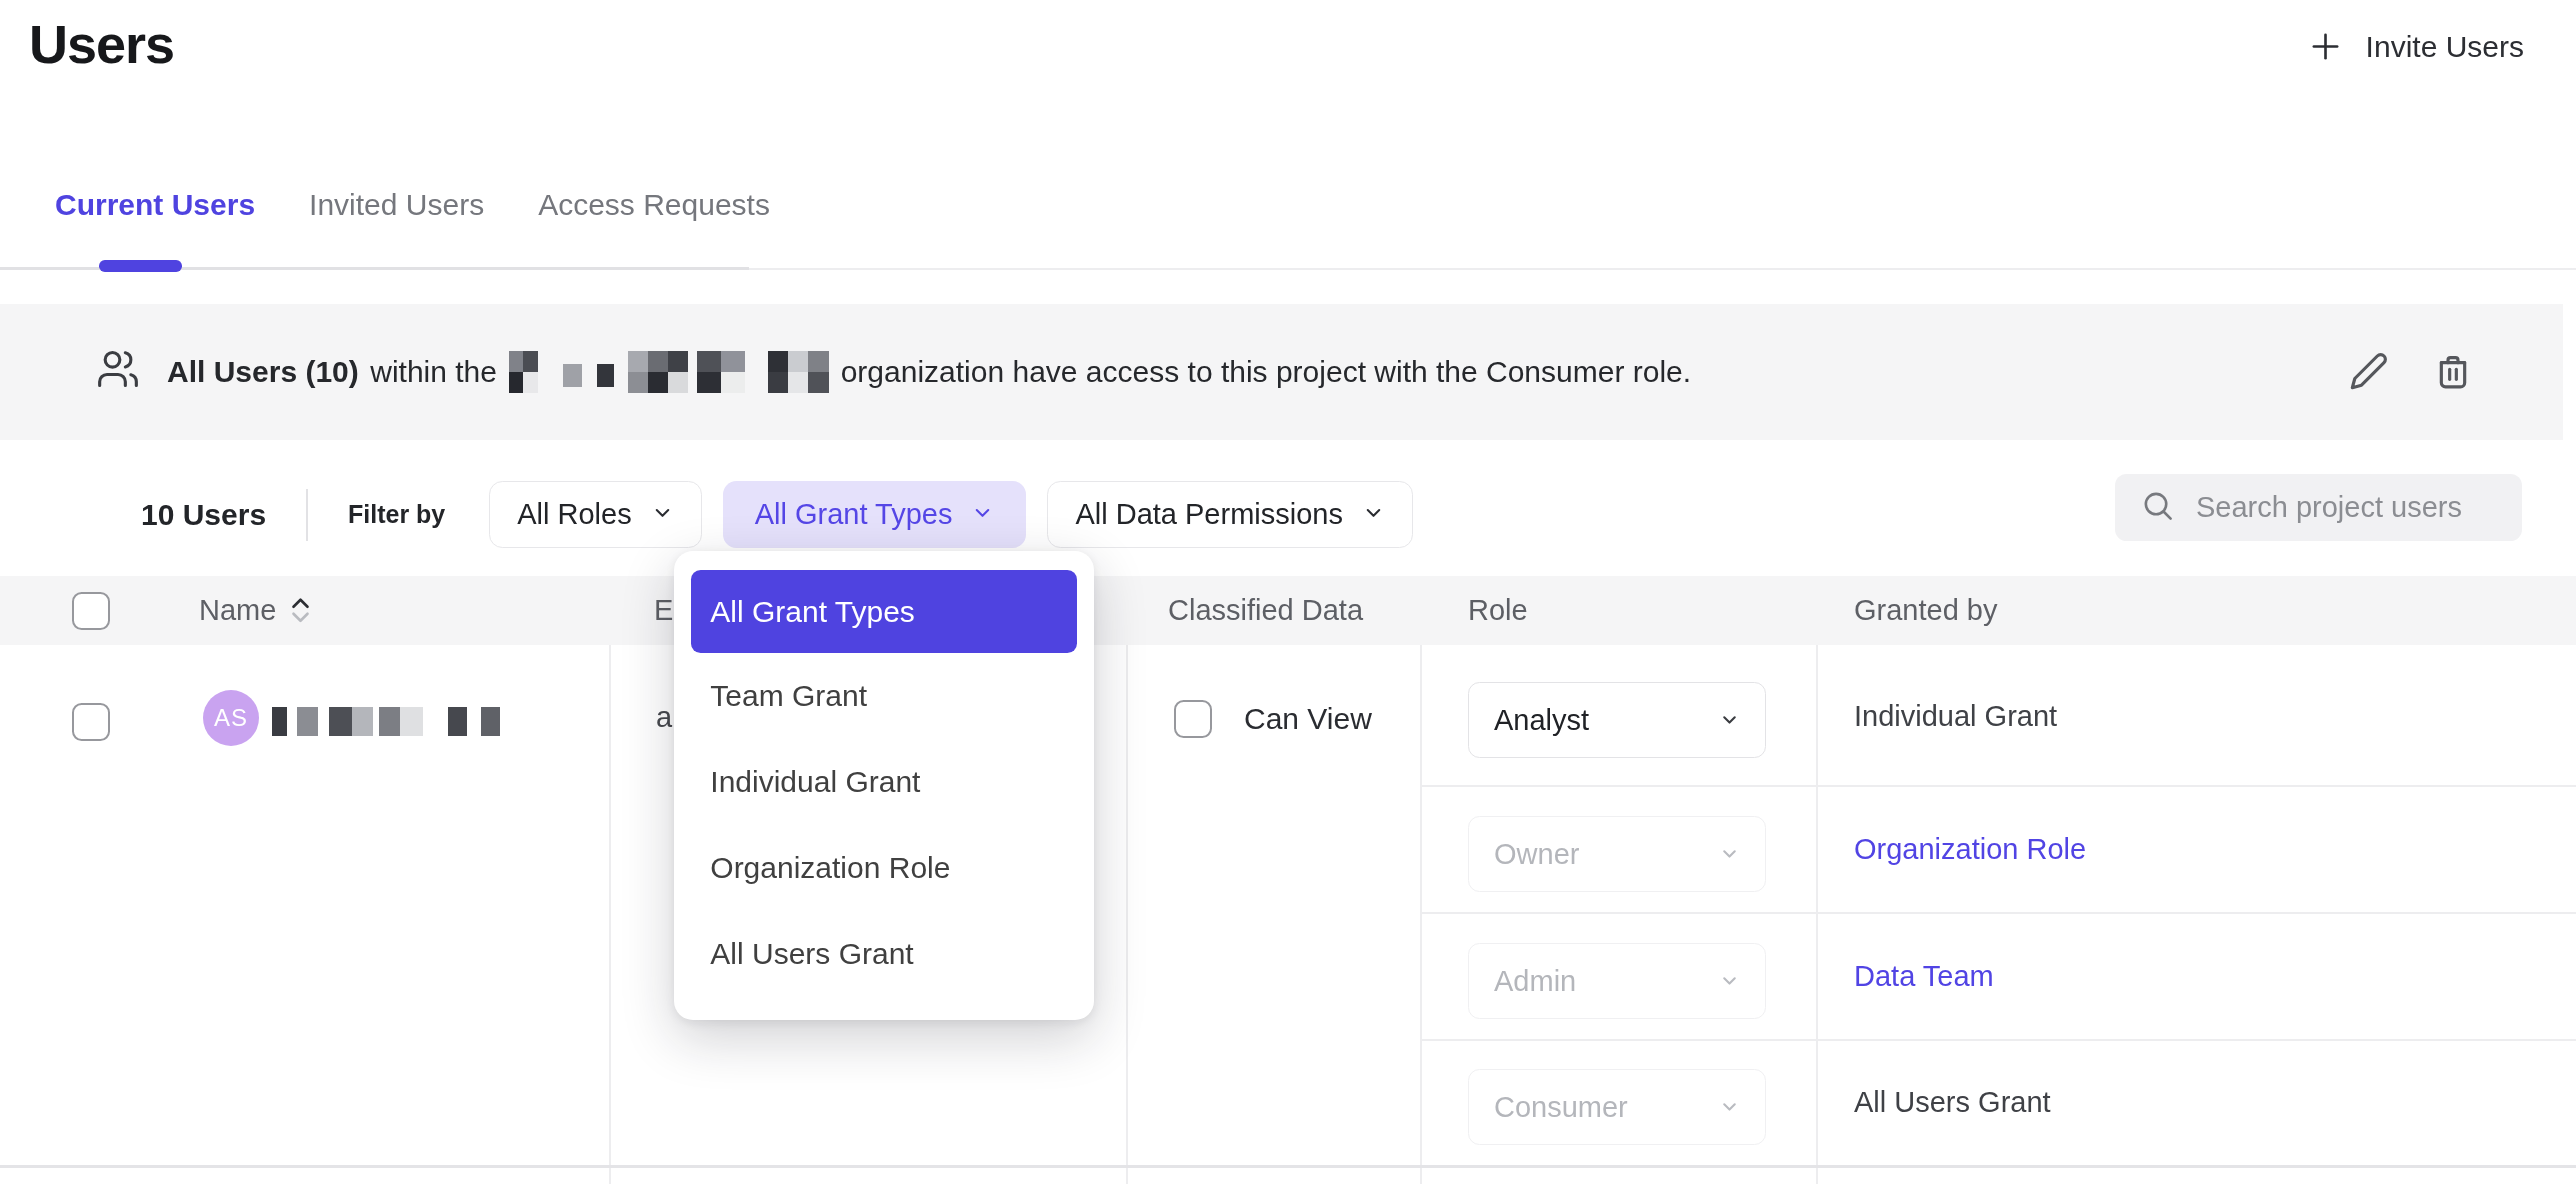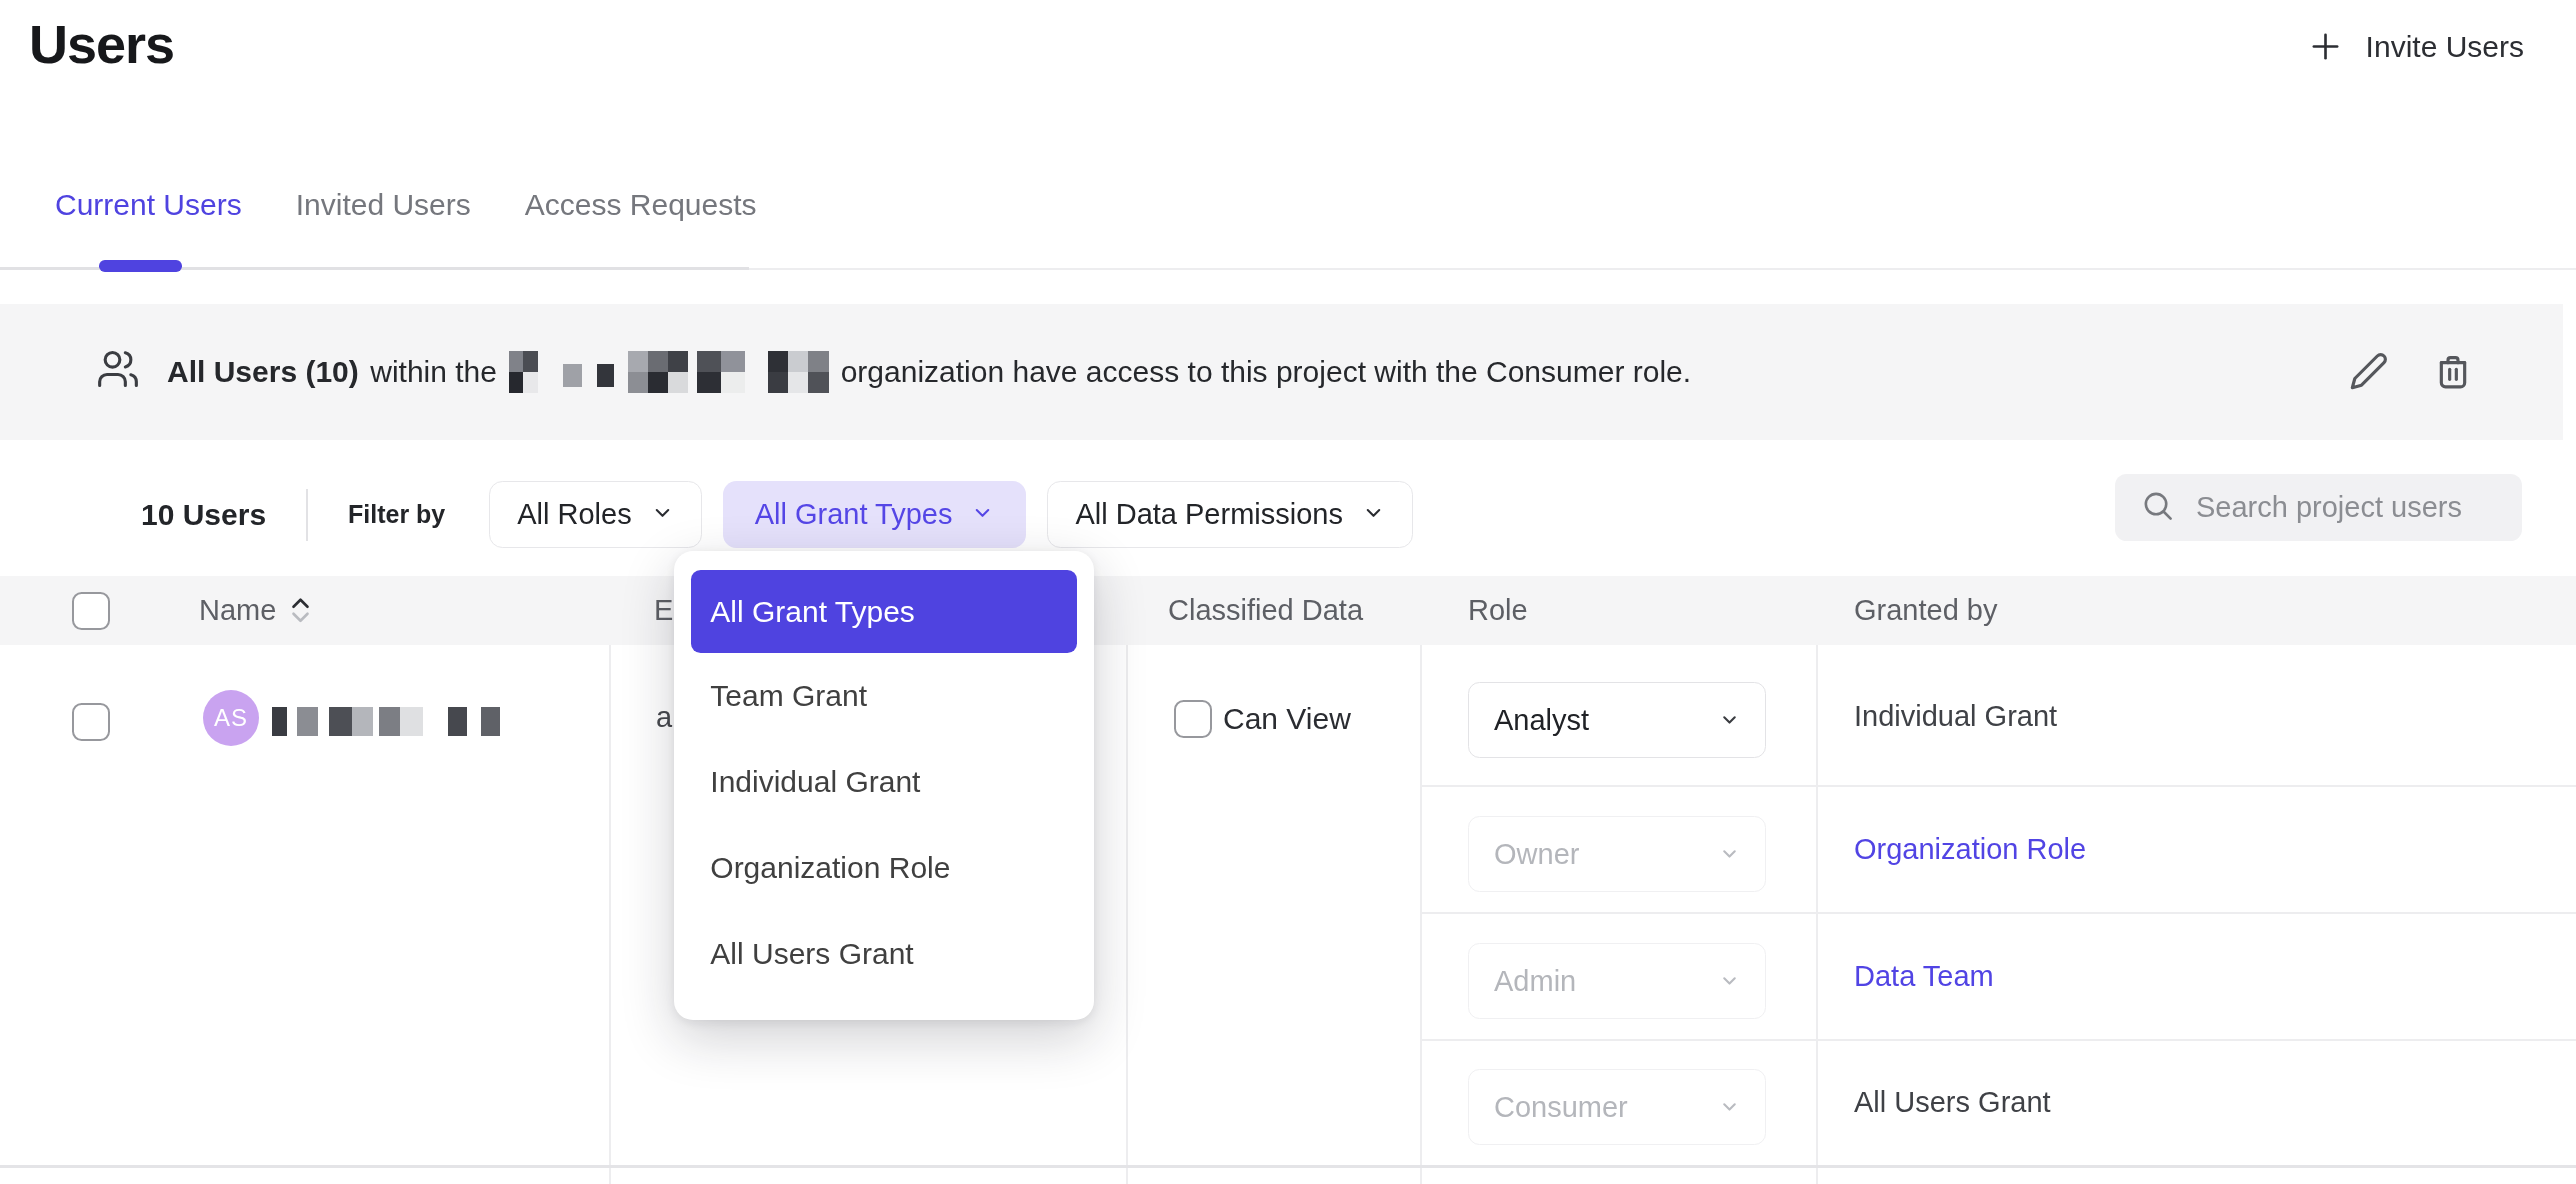--- a/index.html
+++ b/index.html
@@ -8,21 +8,21 @@
   .screen { position: relative; width: 2576px; height: 1184px; background: #fff; overflow: hidden; color: #26282c; }
 
   
   .page-title { position: absolute; left: 29px; top: 13.4px; font-size: 54px; font-weight: 700; letter-spacing: -1px; color: #17181b; }
   .invite-btn { position: absolute; right: 52px; top: 29px; display: flex; align-items: center; gap: 23px; font-size: 30px; font-weight: 500; color: #2c2e33; cursor: pointer; }
   .invite-btn svg { display: block; }
 
   
   .tabs { position: absolute; left: 55px; top: 188px; display: flex; gap: 54px; font-size: 30px; }
   .tab { color: #75777d; cursor: pointer; white-space: nowrap; }
-  .tab.active { color: #4f43e0; font-weight: 400; }
+  .tab.active { color: #4f43e0; font-weight: 700; }
   .tabs-border { position: absolute; left: 0; right: 0; top: 268px; height: 1.9px; background: #ededef; }
   .tabs-border-strong { position: absolute; left: 0; width: 749px; top: 267px; height: 2.9px; background: #e1e1e4; }
   .tab-indicator { position: absolute; left: 99px; top: 260px; width: 83px; height: 11.5px; border-radius: 5.8px; background: #4f43e0; }
 
   
   .banner { position: absolute; left: 0; right: 13px; top: 304px; height: 136px; background: #f5f5f6; }
   .banner-inner { position: absolute; left: 96px; top: 0; height: 100%; display: flex; align-items: center; gap: 27px; font-size: 30px; color: #26282c; }
   .banner-bold { font-weight: 700; }
   .banner-text { display: flex; align-items: center; gap: 11.5px; white-space: nowrap; }
   .banner-actions { position: absolute; right: 90px; top: 0; height: 100%; display: flex; align-items: center; gap: 44px; }
@@ -51,21 +51,21 @@
   .thead { position: absolute; left: 0; right: 0; top: 576px; height: 69px; background: #f5f5f6; font-size: 29px; color: #5d5f65; }
   .th { position: absolute; top: 0; height: 69px; display: flex; align-items: center; gap: 13.4px; white-space: nowrap; }
   .tbody { position: absolute; left: 0; right: 0; top: 645px; bottom: 0; background: #fff; }
   .vline { position: absolute; top: 0; bottom: 0; width: 1.9px; background: #ededef; }
   .hline { position: absolute; left: 1420px; right: 0; height: 1.9px; background: #ededef; }
   .hline-full { position: absolute; left: 0; right: 0; height: 2.9px; background: #e4e4e7; }
 
   .checkbox { width: 38px; height: 38px; border: 2.9px solid #97989d; border-radius: 9.6px; background: #fff; cursor: pointer; flex: none; }
   .avatar { position: absolute; left: 203px; top: 45px; width: 56px; height: 56px; border-radius: 50%; background: #c9a3f0; color: #fff; font-size: 24px; font-weight: 500; letter-spacing: 1px; display: flex; align-items: center; justify-content: center; }
   .email-frag { position: absolute; left: 656px; top: 56px; font-size: 29px; color: #46484d; }
-  .canview { position: absolute; left: 1174px; top: 55px; display: flex; align-items: center; gap: 11px; font-size: 30px; color: #2a2c31; }
+  .canview { position: absolute; left: 1174px; top: 55px; display: flex; align-items: center; gap: 32px; font-size: 30px; color: #2a2c31; }
 
   .role-btn { position: absolute; left: 1468px; width: 298px; height: 76px; border-radius: 11.5px; border: 1.9px solid #e3e3e6; background: #fff; display: flex; align-items: center; justify-content: space-between; padding: 0 25px; font-size: 29px; color: #202226; cursor: pointer; font-family: inherit; }
   .role-btn.disabled { color: #b4b6bb; border-color: #f0f0f2; }
   .role-btn.disabled svg { color: #b9bbc0; }
   .role-btn svg { color: #3a3c40; }
   .granted { position: absolute; left: 1854px; font-size: 29px; color: #3f4146; white-space: nowrap; }
   .granted.link { color: #5144e4; cursor: pointer; }
 
   
   .dropdown { position: absolute; left: 674px; top: 551px; width: 420px; background: #fff; border-radius: 19px; padding: 19px 17.3px 23px 17.3px; box-shadow: 0 17.3px 53px rgba(25,25,40,0.20), 0 2.9px 9.6px rgba(25,25,40,0.08); z-index: 20; }

